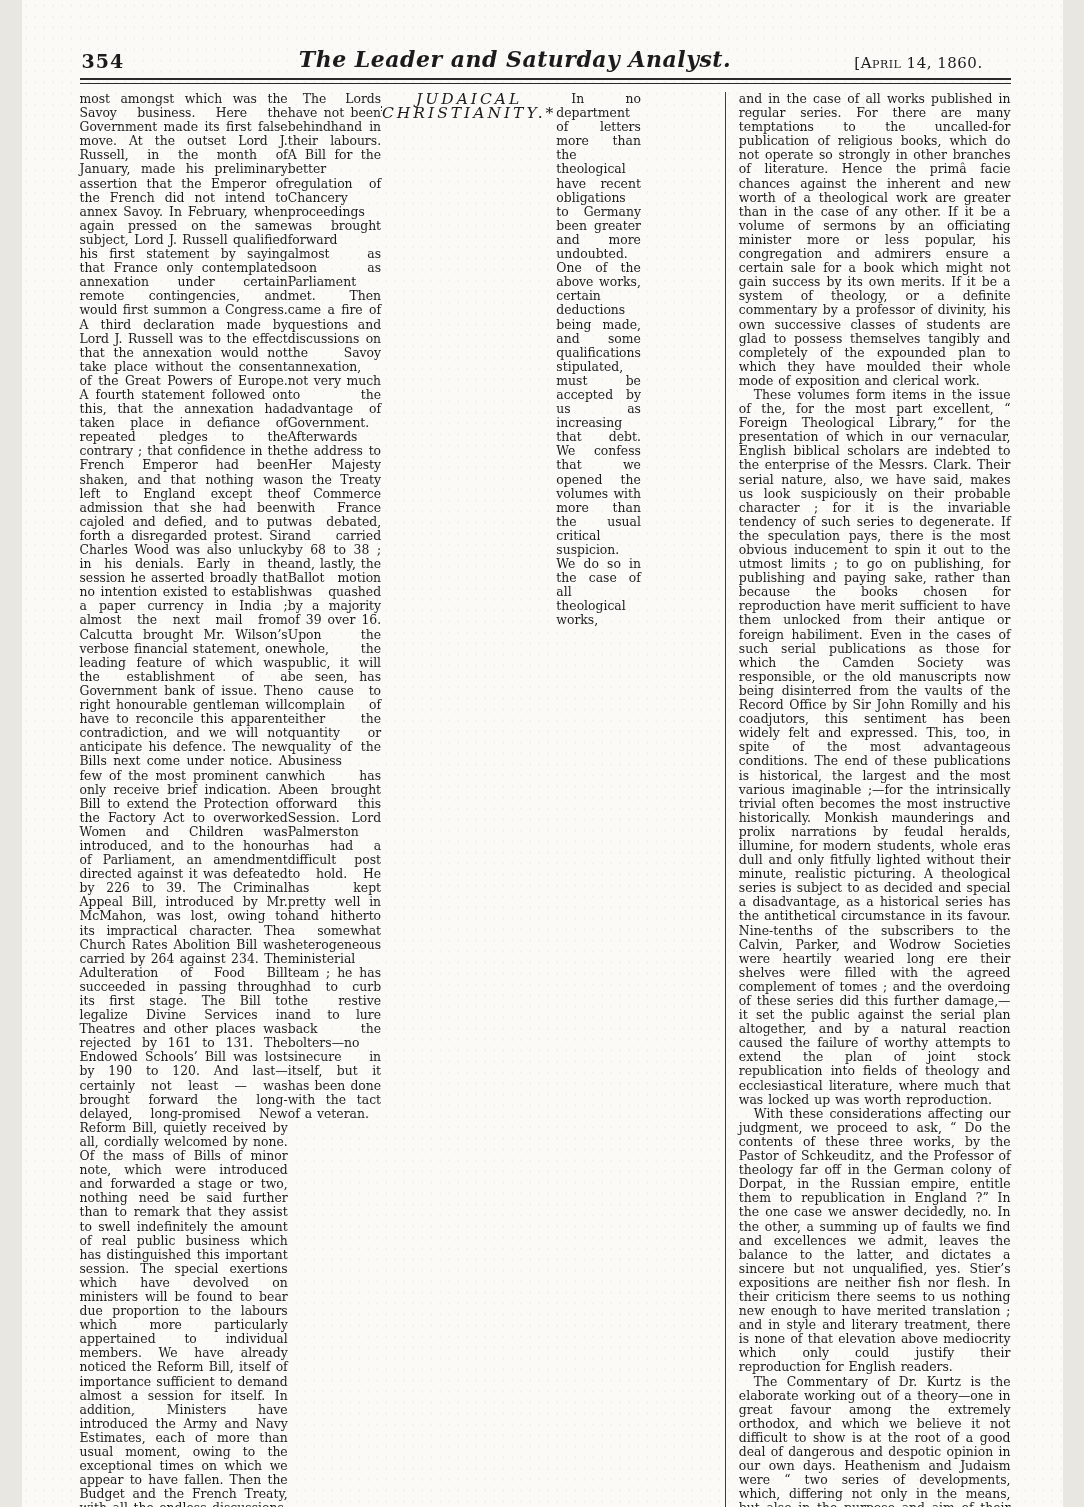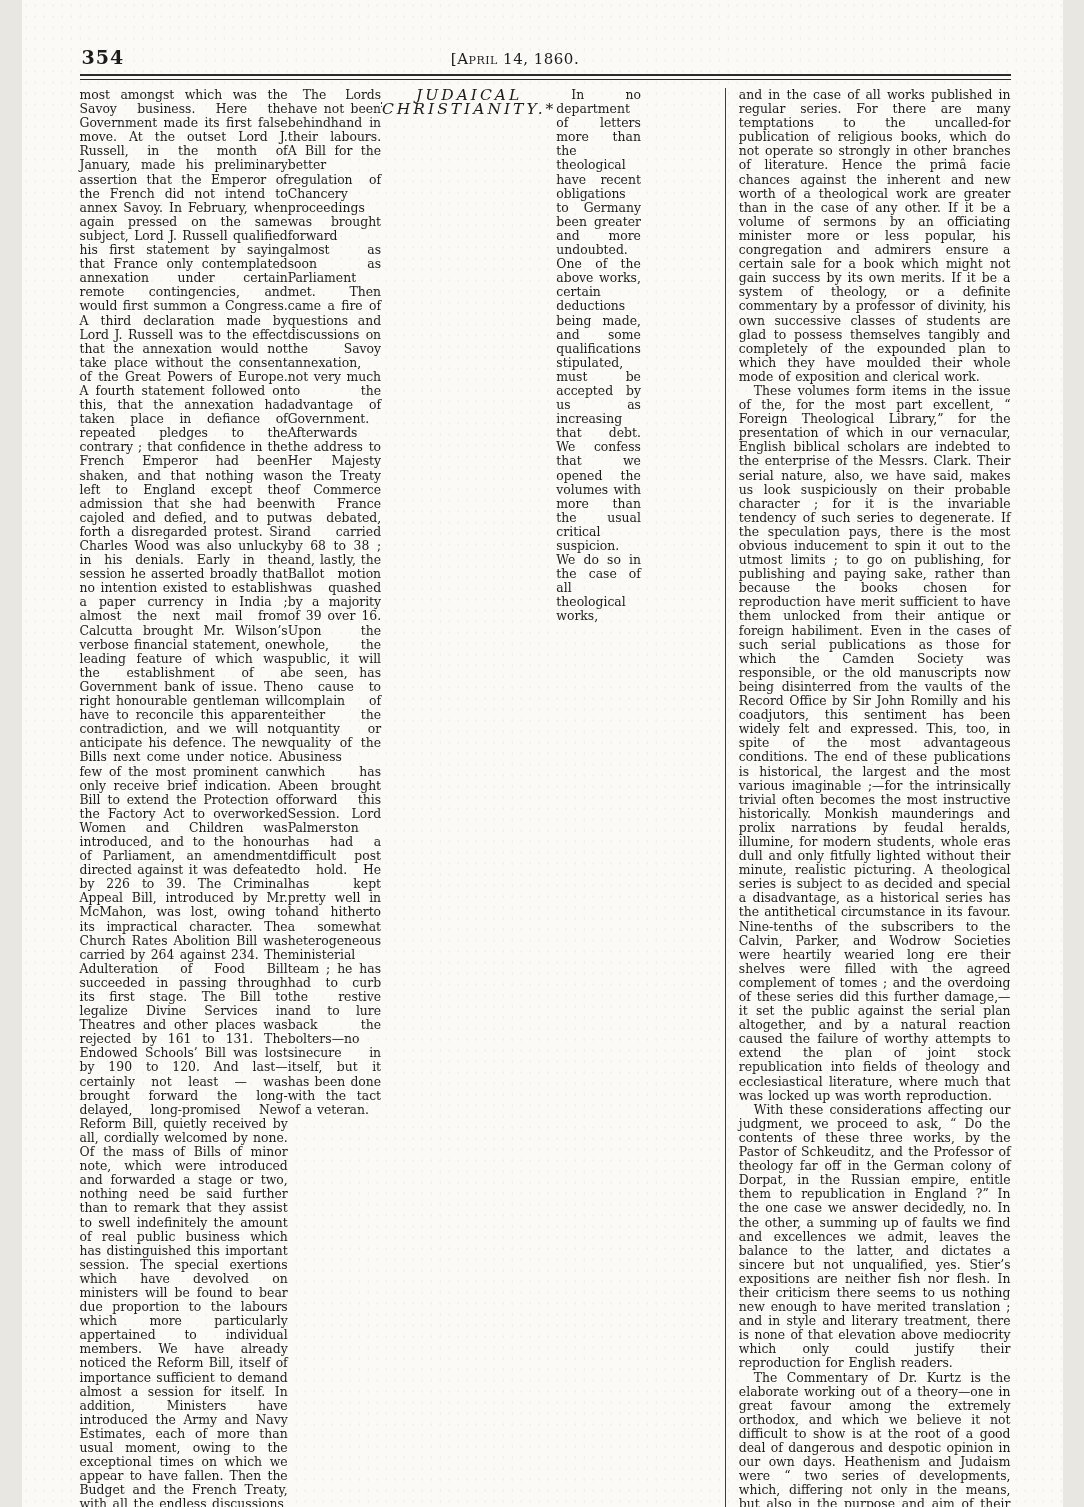--- a/index.html
+++ b/index.html
@@ -117,20 +117,21 @@
     text-align: justify;
   }
 </style>
 </head>
 <body>
 
 <div class="page">
 
   <header class="masthead">
     <span class="pageno">354</span>
+    <h1 class="mast-title">The Leader and Saturday Analyst.</h1>
     <span class="mast-date">[April 14, 1860.</span>
   </header>
 
   <div class="rule-double"></div>
 
   <main class="columns">
 
     <section class="col col-left">
       <p class="para no-indent">most amongst which was the Savoy business.  Here the Government made its first false move.  At the outset Lord J. Russell, in the month of January, made his preliminary assertion that the Emperor of the French did not intend to annex Savoy.  In February, when again pressed on the same subject, Lord J. Russell qualified his first statement by saying that France only contemplated annexation under certain remote contingencies, and would first summon a Congress.  A third declaration made by Lord J. Russell was to the effect that the annexation would not take place without the consent of the Great Powers of Europe.  A fourth statement followed on this, that the annexation had taken place in defiance of repeated pledges to the contrary ; that confidence in the French Emperor had been shaken, and that nothing was left to England except the admission that she had been cajoled and defied, and to put forth a disregarded protest. Sir Charles Wood was also unlucky in his denials.  Early in the session he asserted broadly that no intention existed to establish a paper currency in India ; almost the next mail from Calcutta brought Mr. Wilson’s verbose financial statement, one leading feature of which was the establishment of a Government bank of issue.  The right honourable gentleman will have to reconcile this apparent contradiction, and we will not anticipate his defence.  The new Bills next come under notice.  A few of the most prominent can only receive brief indication.  A Bill to extend the Protection of the Factory Act to overworked Women and Children was introduced, and to the honour of Parliament, an amendment directed against it was defeated by 226 to 39.  The Criminal Appeal Bill, introduced by Mr. McMahon, was lost, owing to its impractical character.  The Church Rates Abolition Bill was carried by 264 against 234.  The Adulteration of Food Bill succeeded in passing through its first stage.  The Bill to legalize Divine Services in Theatres and other places was rejected by 161 to 131.  The Endowed Schools’ Bill was lost by 190 to 120. And last—certainly not least — was brought forward the long-delayed, long-promised New Reform Bill, quietly received by all, cordially welcomed by none.  Of the mass of Bills of minor note, which were introduced and forwarded a stage or two, nothing need be said further than to remark that they assist to swell indefinitely the amount of real public business which has distinguished this important session.  The special exertions which have devolved on ministers will be found to bear due proportion to the labours which more particularly appertained to individual members. We have already noticed the Reform Bill, itself of importance sufficient to demand almost a session for itself.  In addition, Ministers have introduced the Army and Navy Estimates, each of more than usual moment, owing to the exceptional times on which we appear to have fallen.  Then the Budget and the French Treaty, with all the endless discussions, debates, and party contests to which they have already led, and which are not yet terminated.  It is by these measures that the stability of the Government has been tested, and on which it has won its triumphs. The first fair fight between the antagonistic parties, the “ins” and the “outs,” took place on the Budget.  Mr. Disraeli, as opposition chief, led his troops against the Government ; the amendment on going into Committee on the Customs’ Acts was the field selected for a real trial of strength.  Government came off victorious by a majority of 293 to 230.  The second real assault, more skilful in design and better adapted to party warfare, was Mr. Du Cane’s motion, on which Government obtained a second triumph, the majority of the three nights’ discussion being 339 to 223.  The third was an abortive failure incurred by Mr. Horsman, who retired utterly discomfited, the majority on his motion being 282 to 56. Of course we have only given a bare sketch of the salient features of the doings and deeds in the House of Commons.  The by-questions of the Churchward Contract, the Convention with America on the subject of the atrocities committed in American vessels, the Purchase of Commissions in the Army, need only be named as serving to swell the amount of public business fairly dealt with and disposed of at this early period of the session.</p>
       <p class="para">The Lords have not been behindhand in their labours.  A Bill for the better regulation of Chancery proceedings was brought forward almost as soon as Parliament met.  Then came a fire of questions and discussions on the Savoy annexation, not very much to the advantage of Government.  Afterwards the address to Her Majesty on the Treaty of Commerce with France was debated, and carried by 68 to 38 ; and, lastly, the Ballot motion was quashed by a majority of 39 over 16.  Upon the whole, the public, it will be seen, has no cause to complain of either the quantity or quality of the business which has been brought forward this Session.  Lord Palmerston has had a difficult post to hold.  He has kept pretty well in hand hitherto a somewhat heterogeneous ministerial team ; he has had to curb the restive and to lure back the bolters—no sinecure in itself, but it has been done with the tact of a veteran.</p>

